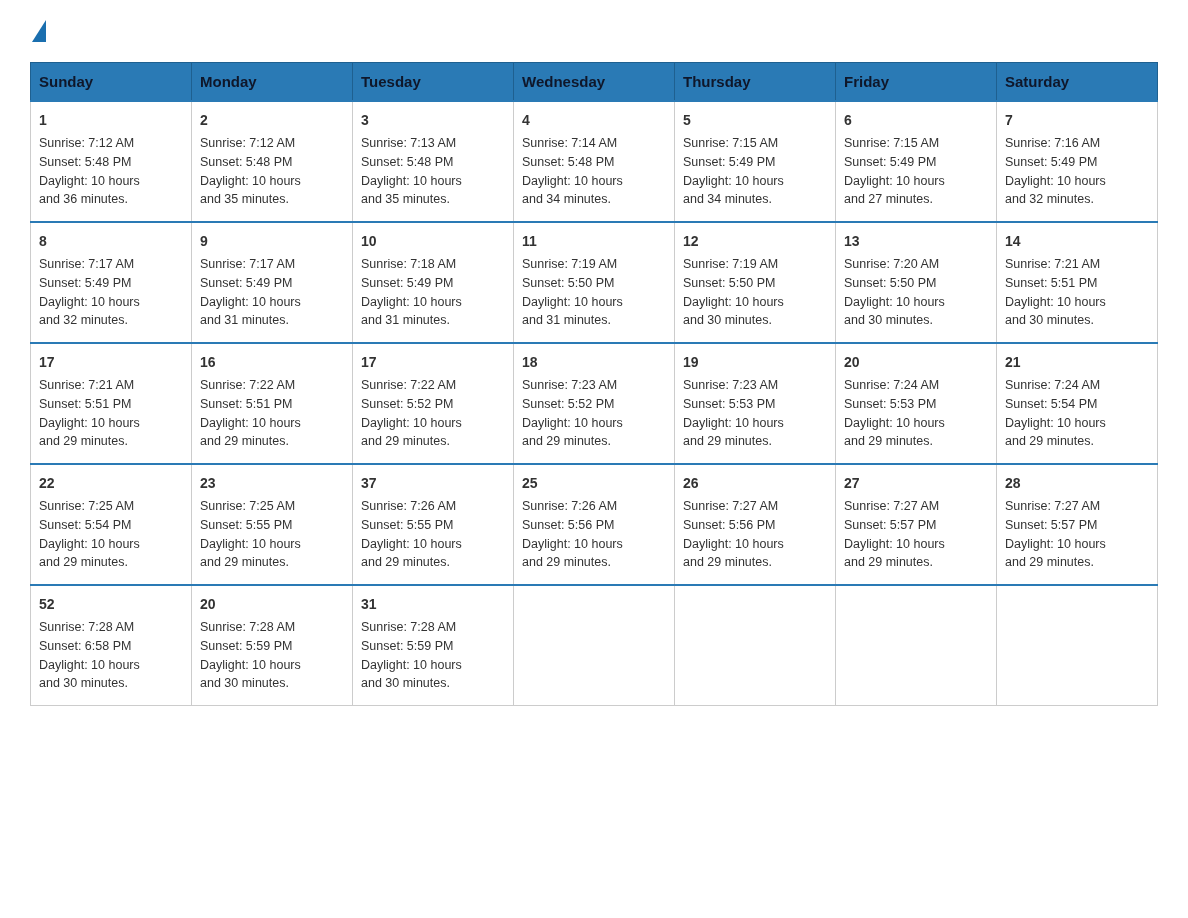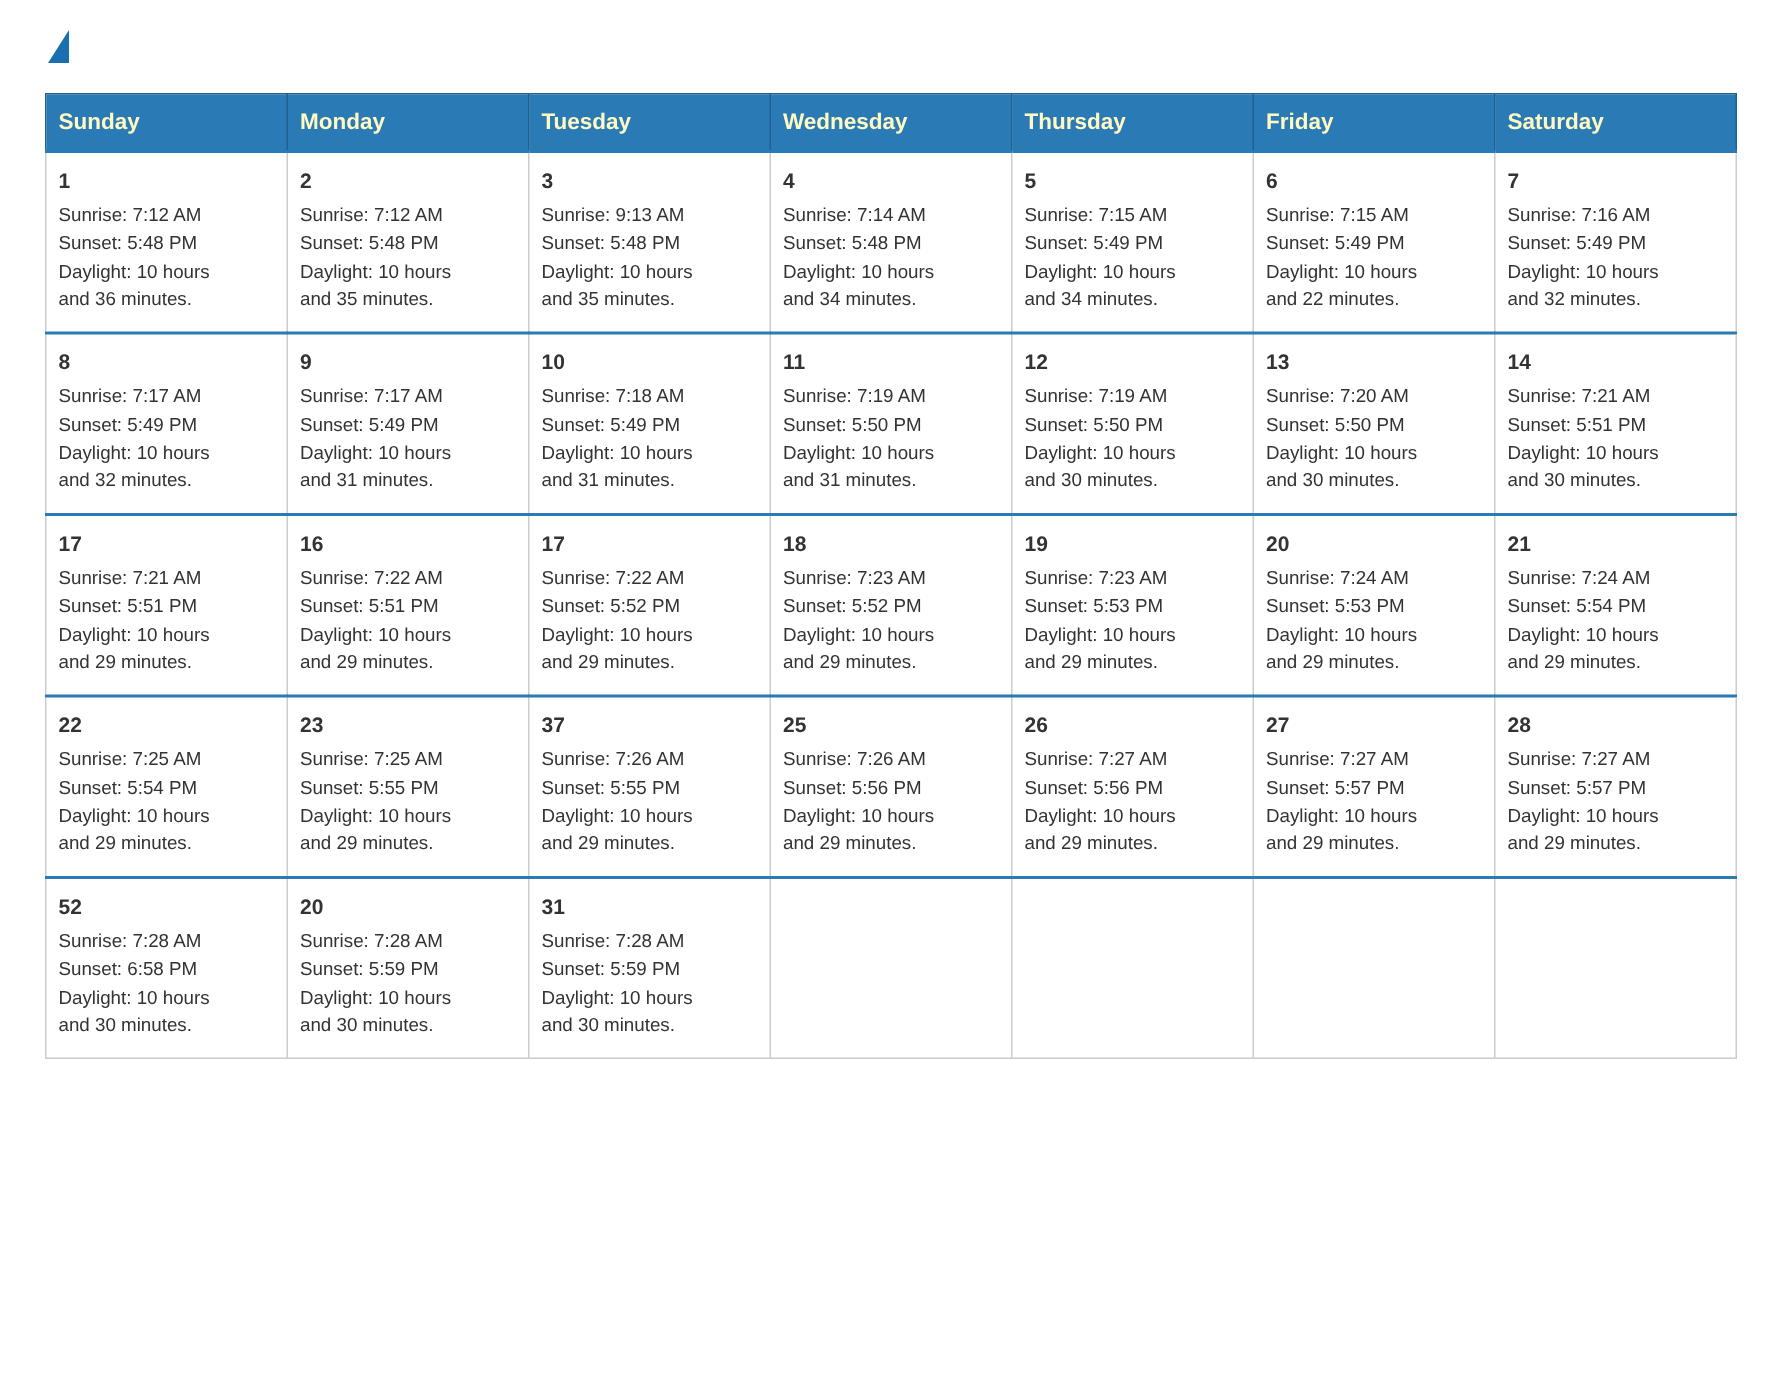--- a/index.html
+++ b/index.html
@@ -54,21 +54,21 @@
       color: #555;
       margin-top: 4px;
     }
     table {
       width: 100%;
       border-collapse: collapse;
       table-layout: fixed;
     }
     thead tr th {
       background-color: #2a7ab5;
-      color: #fef9c3;
+      color: #0f172a;
       font-size: 15px;
       font-weight: bold;
       padding: 10px 8px;
       text-align: left;
       border: 1px solid #1e6090;
     }
     tbody tr td {
       vertical-align: top;
       padding: 8px 8px 12px 8px;
       border-left: 1px solid #ccc;
@@ -140,21 +140,21 @@
       </td>
         <td>
         <span class="day-num">2</span>
         <span>Sunrise: 7:12 AM</span><br>
         <span>Sunset: 5:48 PM</span><br>
         <span>Daylight: 10 hours</span><br>
         <span>and 35 minutes.</span>
       </td>
         <td>
         <span class="day-num">3</span>
-        <span>Sunrise: 9:13 AM</span><br>
+        <span>Sunrise: 7:13 AM</span><br>
         <span>Sunset: 5:48 PM</span><br>
         <span>Daylight: 10 hours</span><br>
         <span>and 35 minutes.</span>
       </td>
         <td>
         <span class="day-num">4</span>
         <span>Sunrise: 7:14 AM</span><br>
         <span>Sunset: 5:48 PM</span><br>
         <span>Daylight: 10 hours</span><br>
         <span>and 34 minutes.</span>
@@ -164,21 +164,21 @@
         <span>Sunrise: 7:15 AM</span><br>
         <span>Sunset: 5:49 PM</span><br>
         <span>Daylight: 10 hours</span><br>
         <span>and 34 minutes.</span>
       </td>
         <td>
         <span class="day-num">6</span>
         <span>Sunrise: 7:15 AM</span><br>
         <span>Sunset: 5:49 PM</span><br>
         <span>Daylight: 10 hours</span><br>
-        <span>and 22 minutes.</span>
+        <span>and 27 minutes.</span>
       </td>
         <td>
         <span class="day-num">7</span>
         <span>Sunrise: 7:16 AM</span><br>
         <span>Sunset: 5:49 PM</span><br>
         <span>Daylight: 10 hours</span><br>
         <span>and 32 minutes.</span>
       </td>
       </tr>
       <tr>

